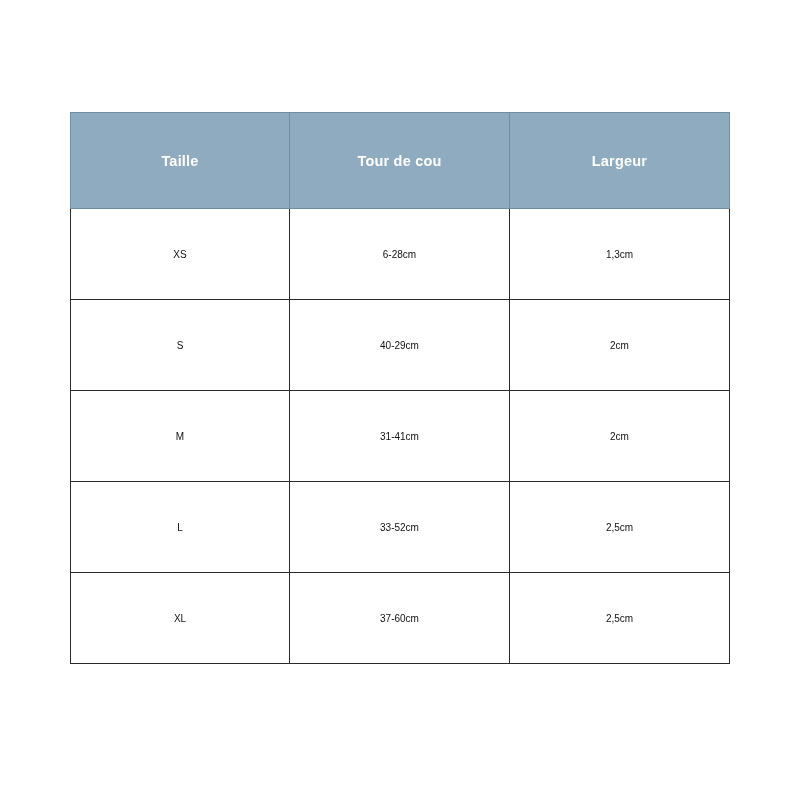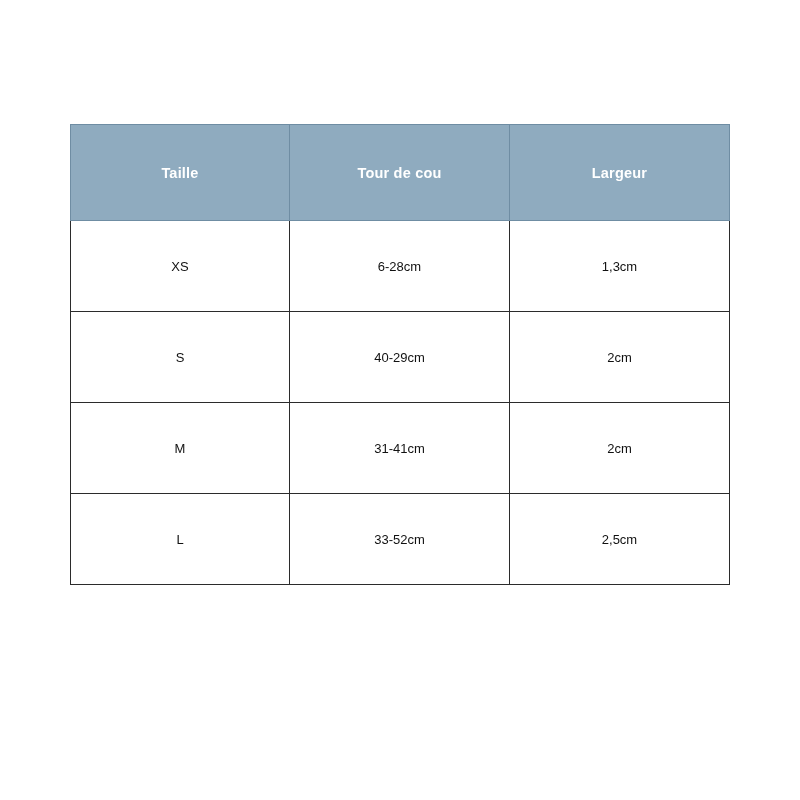--- a/index.html
+++ b/index.html
@@ -10,21 +10,21 @@
     width: 800px;
     height: 800px;
     background: #ffffff;
     font-family: "Liberation Sans", sans-serif;
     position: relative;
     overflow: hidden;
   }
   .table-wrap {
     position: absolute;
     left: 70px;
-    top: 124px;
+    top: 112px;
     width: 659px;
   }
   table.size-table {
     border-collapse: collapse;
     width: 659px;
     table-layout: fixed;
   }
   table.size-table col.c0 { width: 219px; }
   table.size-table col.c1 { width: 220px; }
   table.size-table col.c2 { width: 220px; }
@@ -38,21 +38,21 @@
     border: 1px solid #6f8da3;
     text-align: center;
     vertical-align: middle;
     letter-spacing: 0.2px;
   }
   table.size-table tbody td {
     height: 88px;
     border: 1px solid #2b2b2b;
     text-align: center;
     vertical-align: middle;
-    font-size: 13px;
+    font-size: 10px;
     color: #111111;
     background: #ffffff;
     font-weight: normal;
   }
 </style>
 </head>
 <body>
 
 <div class="table-wrap">
   <table class="size-table">
@@ -82,15 +82,20 @@
       <tr>
         <td>M</td>
         <td>31-41cm</td>
         <td>2cm</td>
       </tr>
       <tr>
         <td>L</td>
         <td>33-52cm</td>
         <td>2,5cm</td>
       </tr>
+      <tr>
+        <td>XL</td>
+        <td>37-60cm</td>
+        <td>2,5cm</td>
+      </tr>
     </tbody>
   </table>
 </div>
 
 </body></html>

